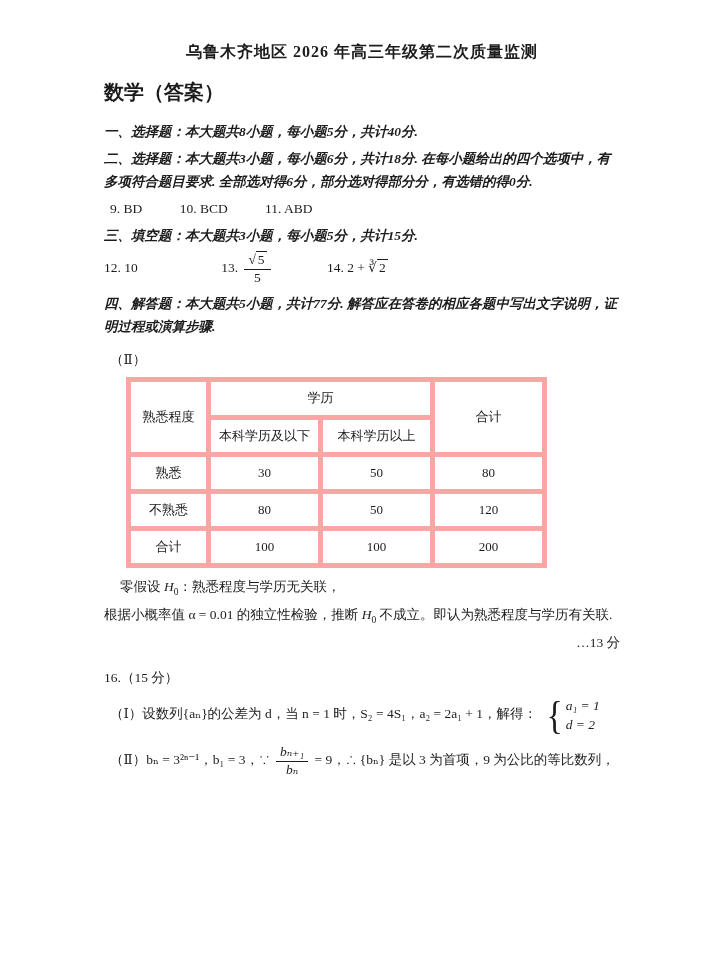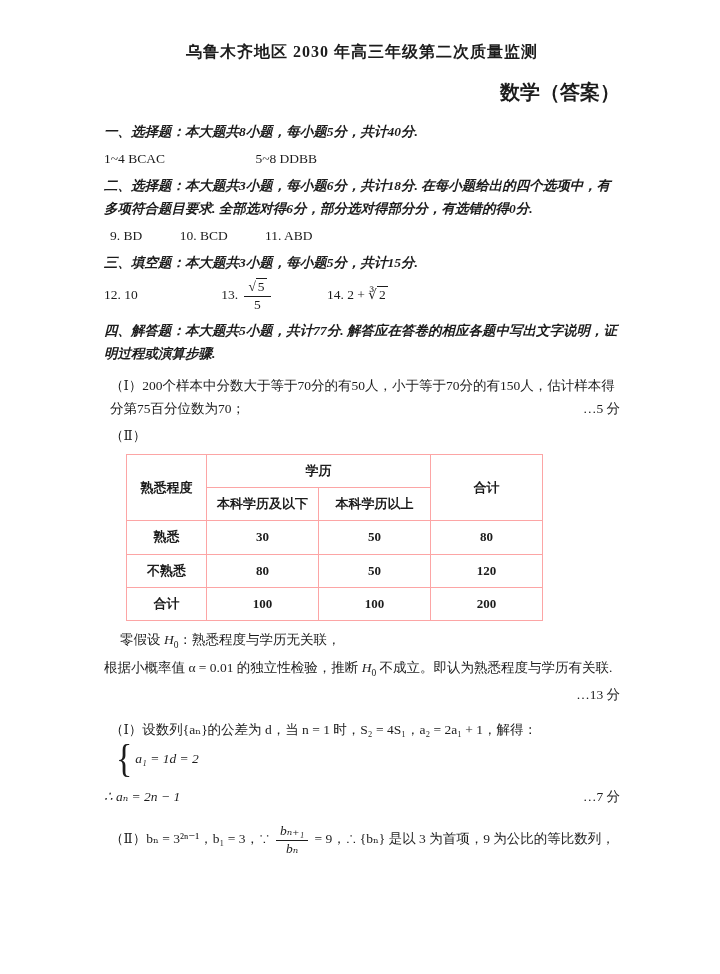--- a/index.html
+++ b/index.html
@@ -5,21 +5,21 @@
   * { margin:0; padding:0; box-sizing:border-box; }
   html,body { background:#ffffff; }
   body {
     width:720px; height:974px; margin:0 auto; overflow:hidden;
     color:#1c1c1c;
     font-family:"Liberation Serif","DejaVu Serif",serif;
     font-size:13.5px; line-height:1.7;
   }
   .page { padding:38px 100px 0 104px; }
   .doc-title { text-align:center; font-size:16px; font-weight:bold; letter-spacing:1px; margin-bottom:10px; }
-  .doc-subtitle { text-align:right; font-size:20px; font-weight:bold; margin-bottom:12px; }
+  .doc-subtitle { text-align:left; font-size:20px; font-weight:bold; margin-bottom:12px; }
   p { margin:0 0 4px 0; }
   .bold { font-weight:bold;font-style:italic; }
   .row { display:block; }
   .gap60 { display:inline-block; min-width:100px; margin-right:48px; }
   .gap30 { margin-right:34px; }
   .ind1 { padding-left:6px; }
   .ind2 { padding-left:16px; }
   .ind3 { padding-left:26px; }
   .flr { float:right; }
   .score-right { text-align:right; margin-top:2px; }
@@ -29,53 +29,49 @@
   .frac { display:inline-block; text-align:center; vertical-align:middle; line-height:1.25; margin:0 3px; }
   .frac .num { display:block; padding:0 4px; }
   .frac .den { display:block; border-top:1px solid #1c1c1c; padding:0 4px; }
 
   
   .rad-arg { border-top:1px solid #1c1c1c; padding:0 2px; }
 
   
   .system { display:inline-flex; align-items:center; vertical-align:middle; margin-left:6px; }
   .system .brace { font-size:34px; font-weight:400; line-height:1; margin-right:3px; transform:scaleY(1.15); }
-  .system .eqs { display:inline-flex; flex-direction:row; font-style:italic; line-height:1.35; }
+  .system .eqs { display:inline-flex; flex-direction:column; font-style:italic; line-height:1.35; }
 
   
   table.crosstab {
     border-collapse:collapse; margin:6px 0 8px 22px;
     font-size:13px; text-align:center;
   }
   table.crosstab th, table.crosstab td {
-    border:1px solid #fca5a5; font-weight:bold;
+    border:5px solid #fca5a5; font-weight:normal;
     padding:5px 6px; min-width:78px;
   }
   table.crosstab .w-mid { width:112px; }
   table.crosstab .w-first { width:80px; }
   table.crosstab .w-last { width:112px; }
 
   .mathline { margin:4px 0 4px 0; }
   .split { display:flex; justify-content:space-between; align-items:center; }
   sup, sub { font-size:9.5px; }
   .clearfix::after { content:""; display:block; clear:both; }
 </style>
 </head>
 <body>
 
 <div class="page">
 
-  <div class="doc-title">乌鲁木齐地区 2030 年高三年级第二次质量监测</div>
+  <div class="doc-title">乌鲁木齐地区 2026 年高三年级第二次质量监测</div>
   <div class="doc-subtitle">数学（答案）</div>
 
   <p class="bold">一、选择题：本大题共8小题，每小题5分，共计40分.</p>
-  <p class="row">
-    <span class="gap60">1~4 BCAC</span>
-    <span>5~8 DDBB</span>
-  </p>
 
   <p class="bold">二、选择题：本大题共3小题，每小题6分，共计18分. 在每小题给出的四个选项中，有多项符合题目要求. 全部选对得6分，部分选对得部分分，有选错的得0分.</p>
   <p class="row ind1">
     <span class="gap30">9. BD</span>
     <span class="gap30">10. BCD</span>
     <span>11. ABD</span>
   </p>
 
   <p class="bold">三、填空题：本大题共3小题，每小题5分，共计15分.</p>
   <p class="row" style="margin:4px 0 6px 0;">
@@ -91,24 +87,20 @@
       <span>14.</span>
       <span>
         <span>2 +</span>
         <span>∛</span><span class="rad-arg">2</span>
       </span>
     </span>
   </p>
 
   <p class="bold" style="margin-bottom:10px;">四、解答题：本大题共5小题，共计77分. 解答应在答卷的相应各题中写出文字说明，证明过程或演算步骤.</p>
 
-  <p class="ind1 clearfix">
-    <span>（Ⅰ）200个样本中分数大于等于70分的有50人，小于等于70分的有150人，估计样本得分第75百分位数为70；</span>
-    <span class="flr">…5 分</span>
-  </p>
   <p class="ind1">（Ⅱ）</p>
 
   <table class="crosstab">
     <tbody>
         <tr>
       <th rowspan="2" class="w-first">熟悉程度</th>
       <th colspan="2">学历</th>
       <th rowspan="2" class="w-last">合计</th>
     </tr>
     <tr>
@@ -139,36 +131,33 @@
   <p class="ind2">
     <span>零假设 </span><span class="it">H</span><sub>0</sub><span>：熟悉程度与学历无关联，</span>
   </p>
 
 
   <p>
     <span>根据小概率值 α = 0.01 的独立性检验，推断 </span><span class="it">H</span><sub>0</sub><span> 不成立。即认为熟悉程度与学历有关联.</span>
   </p>
   <p class="score-right" style="margin-bottom:12px;">…13 分</p>
 
+  <p style="margin-bottom:8px;">16.（15 分）</p>
 
   <p class="ind1" style="margin-bottom:10px;">
     <span>（Ⅰ）设数列{aₙ}的公差为 d，当 n = 1 时，S₂ = 4S₁，a₂ = 2a₁ + 1，解得：</span>
     <span class="system">
       <span class="brace">{</span>
       <span class="eqs">
         <span>a₁ = 1</span>
         <span>d = 2</span>
       </span>
     </span>
   </p>
 
-  <p class="split" style="margin-bottom:14px;">
-    <span class="it">∴ aₙ = 2n − 1</span>
-    <span>…7 分</span>
-  </p>
 
   <p class="ind1 mathline">
     <span>（Ⅱ）bₙ = 3²ⁿ⁻¹，b₁ = 3，∵</span>
     <span class="frac it">
       <span class="num">bₙ₊₁</span>
       <span class="den">bₙ</span>
     </span>
     <span>= 9，∴ {bₙ} 是以 3 为首项，9 为公比的等比数列，</span>
   </p>
 

